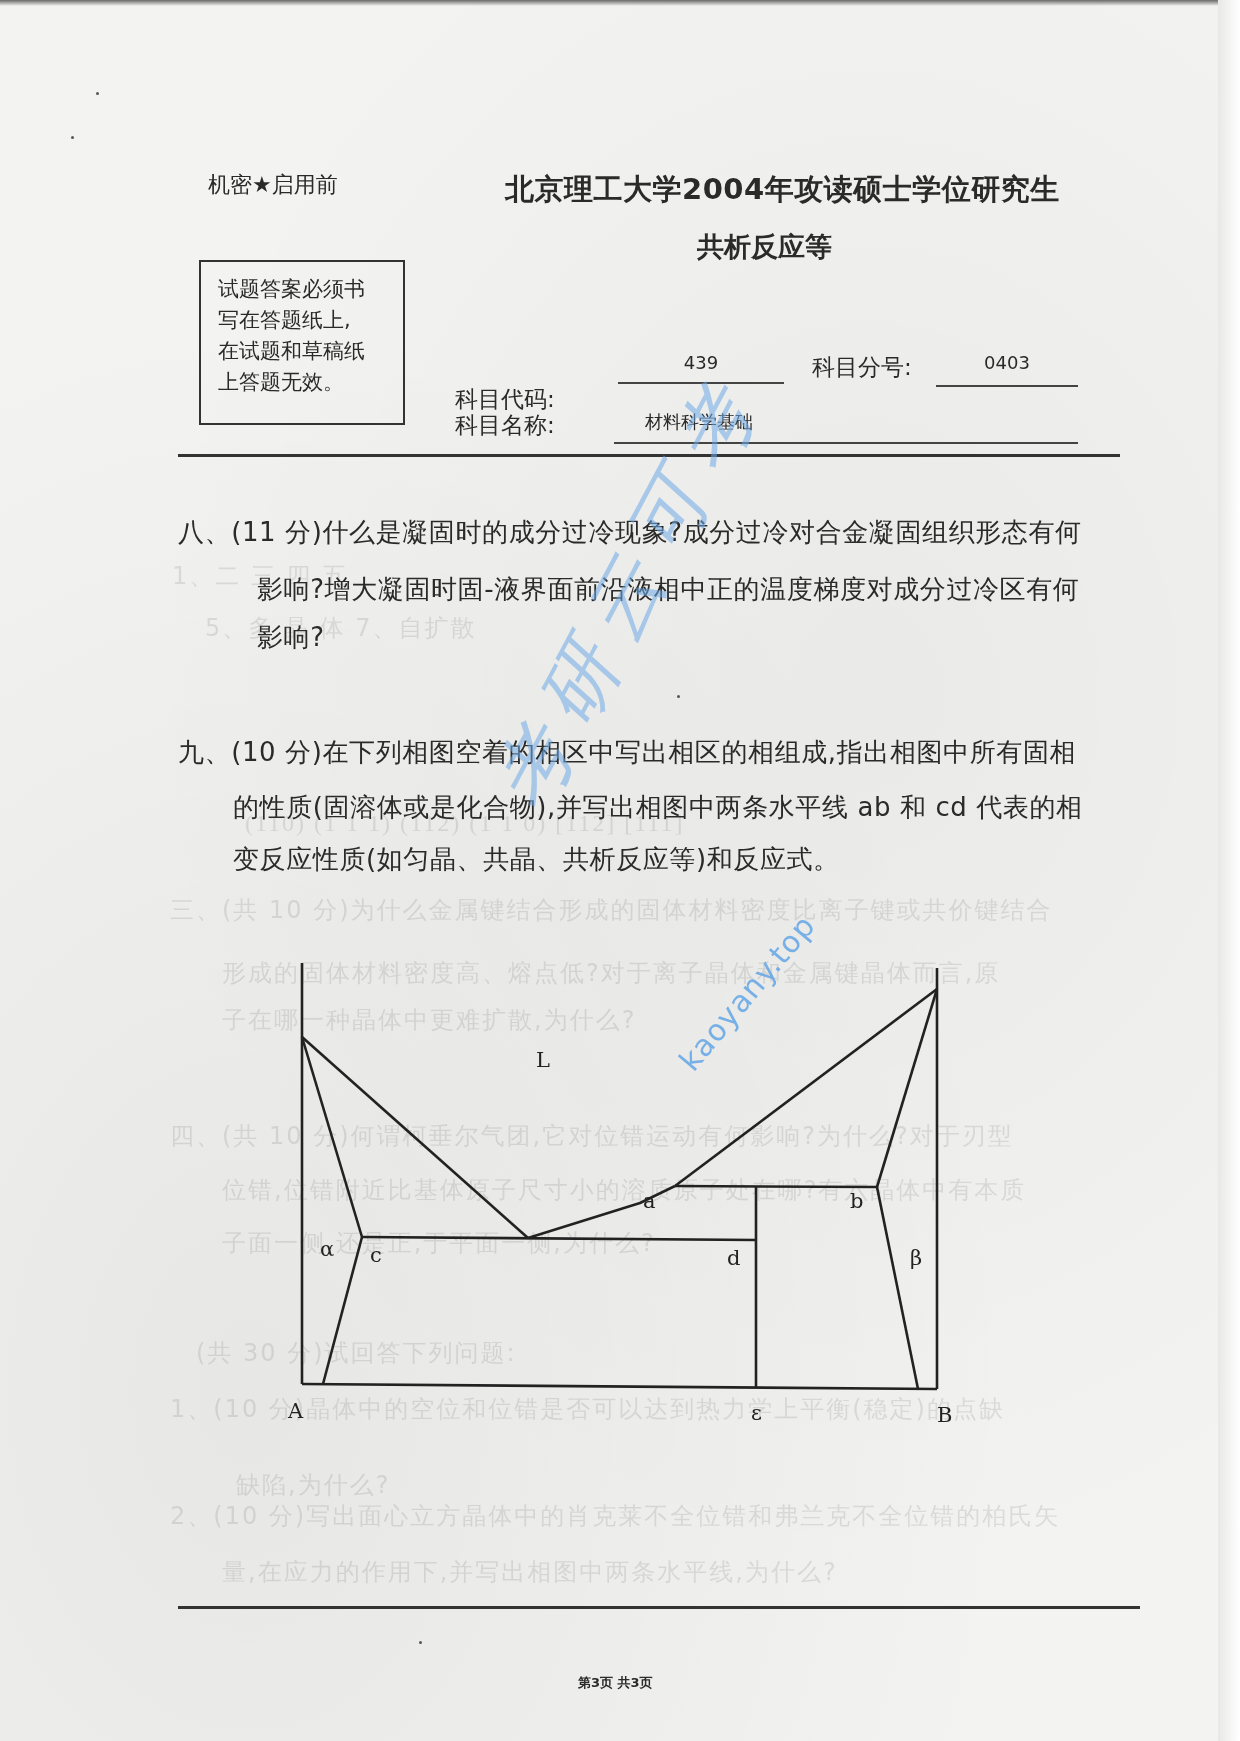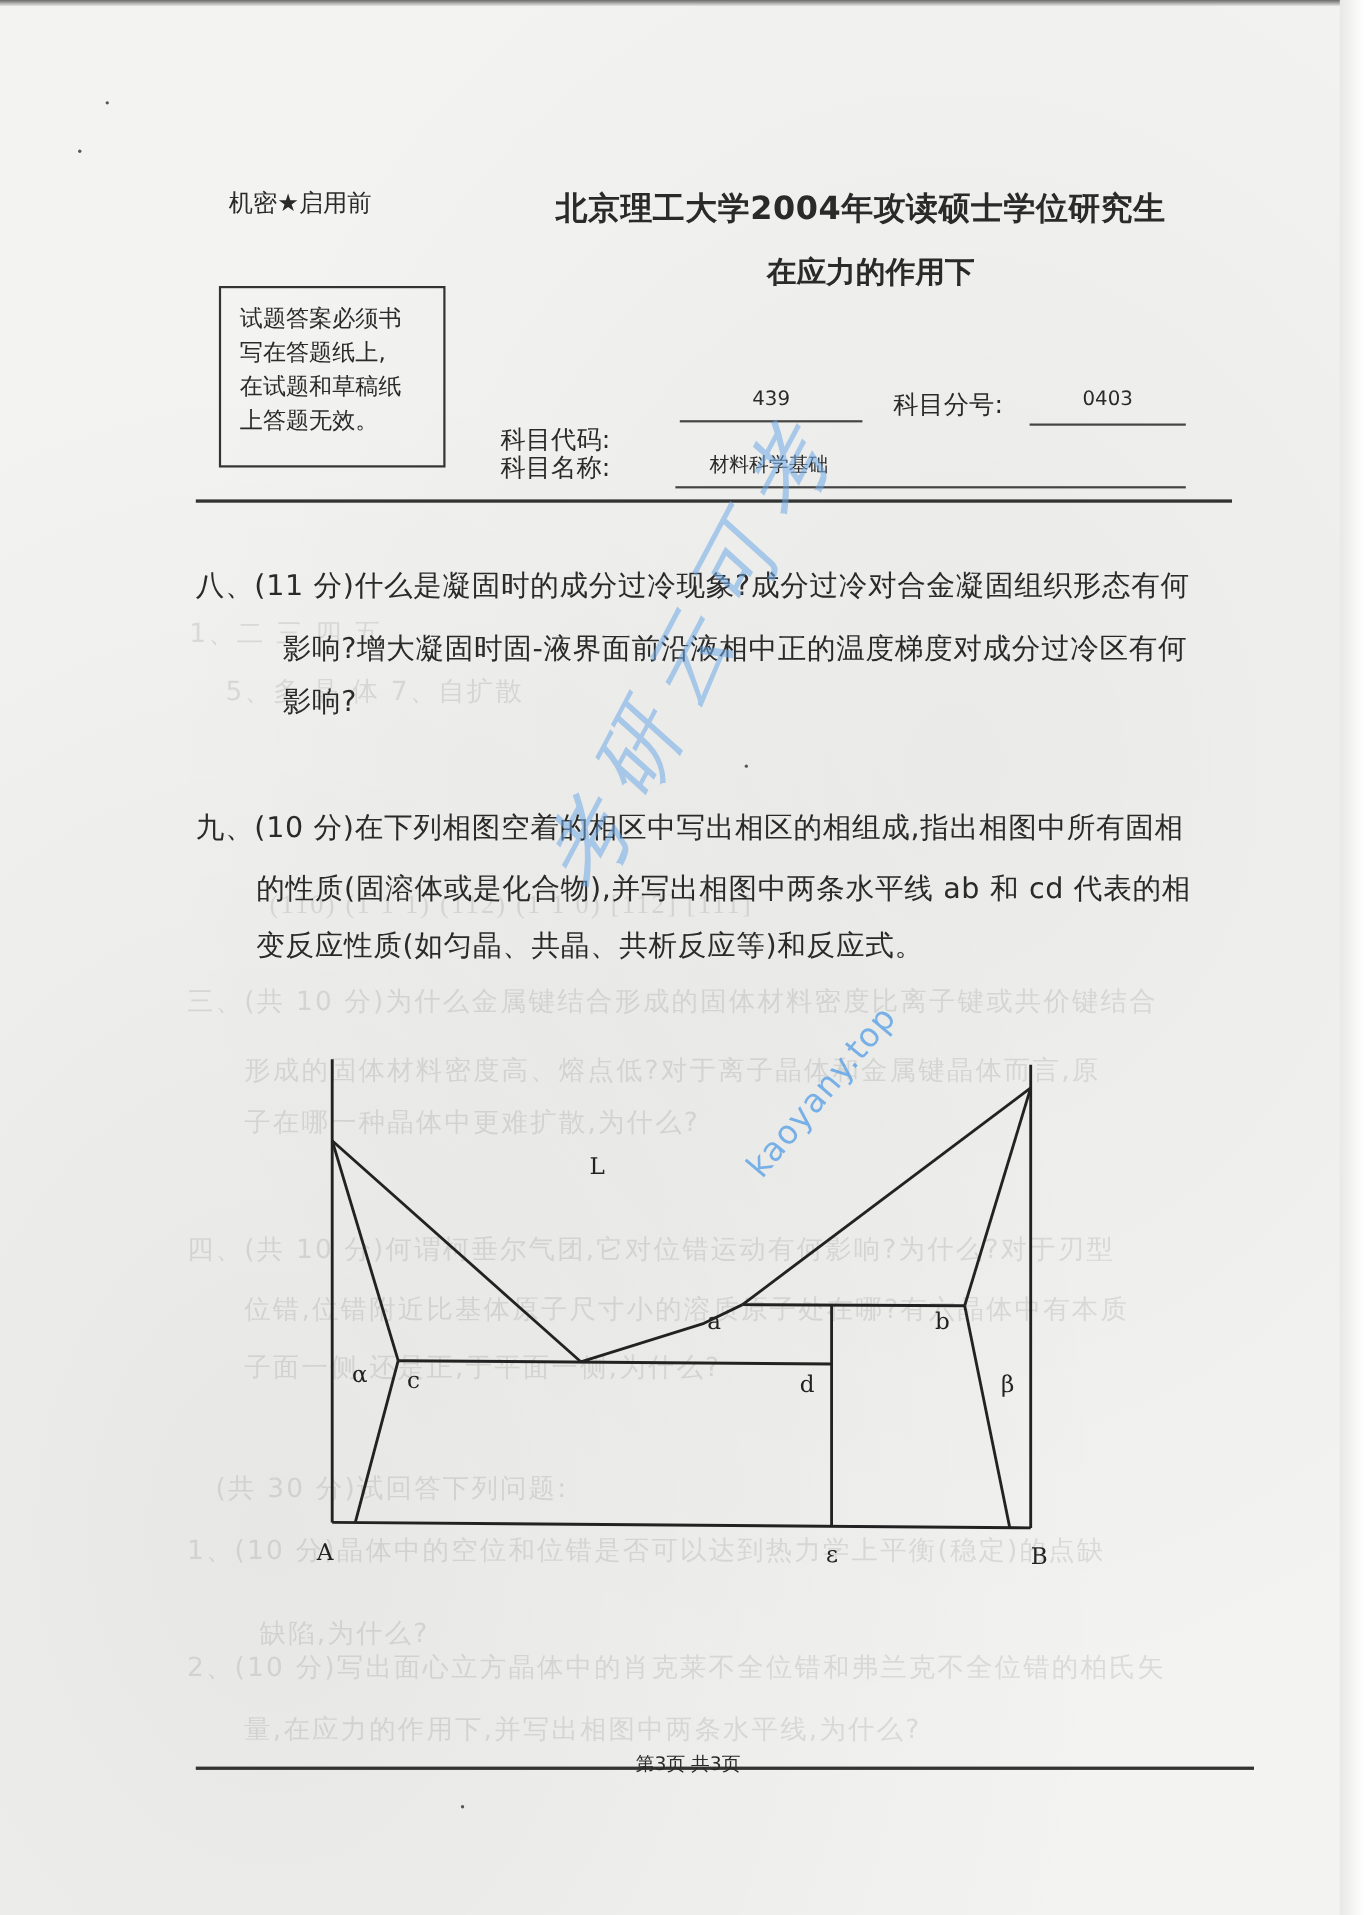--- a/index.html
+++ b/index.html
@@ -54,21 +54,21 @@
     color: rgba(110,170,230,0.55); transform: rotate(-62deg); transform-origin: left top;
     font-family: "DejaVu Serif", serif; letter-spacing: 18px; font-style: italic;
   }
   .watermark-en {
     position: absolute; left: 672px; top: 1055px; font-size: 30px;
     color: rgba(90,160,230,0.8); transform: rotate(-50deg); transform-origin: left top;
     font-family: "DejaVu Sans", sans-serif; letter-spacing: 1px;
   }
   svg.diagram { position: absolute; left: 0; top: 0; }
   .dlabel { font-family: "DejaVu Serif", "Liberation Serif", serif; font-size: 21px; fill: #222; }
-  .footer-text { left: 578px; top: 1592px; font-size: 17px; font-weight: normal; font-family: "DejaVu Sans", sans-serif; }
+  .footer-text { left: 578px; top: 1674px; font-size: 13px; font-weight: bold; font-family: "DejaVu Sans", sans-serif; }
   .speck { position: absolute; width: 3px; height: 3px; background: #555; border-radius: 50%; }
 </style>
 </head>
 <body>
 
 <div class="page">
   <div class="top-edge"></div>
   <div class="right-edge"></div>
 
   <div>
@@ -88,21 +88,21 @@
     <div class="bleed" style="left:222px;top:1556px;">量,在应力的作用下,并写出相图中两条水平线,为什么?</div>
   </div>
 
   <div class="speck" style="left:96px;top:92px;"></div>
   <div class="speck" style="left:71px;top:136px;"></div>
   <div class="speck" style="left:677px;top:695px;"></div>
   <div class="speck" style="left:419px;top:1641px;"></div>
 
   <div class="abs confidential sans">机密★启用前</div>
   <div class="abs title1 sans">北京理工大学2004年攻读硕士学位研究生</div>
-  <div class="abs title2 sans">在应力的作用下</div>
+  <div class="abs title2 sans">共析反应等</div>
 
   <div class="notice-box sans">
     <div>试题答案必须书</div>
     <div>写在答题纸上,</div>
     <div>在试题和草稿纸</div>
     <div>上答题无效。</div>
   </div>
 
   <div class="abs field-label sans" style="left:455px;top:352px;margin-top:32px;">科目代码:</div>
   <div class="abs field-value sans" style="left:618px;top:352px;width:166px;">439</div>

